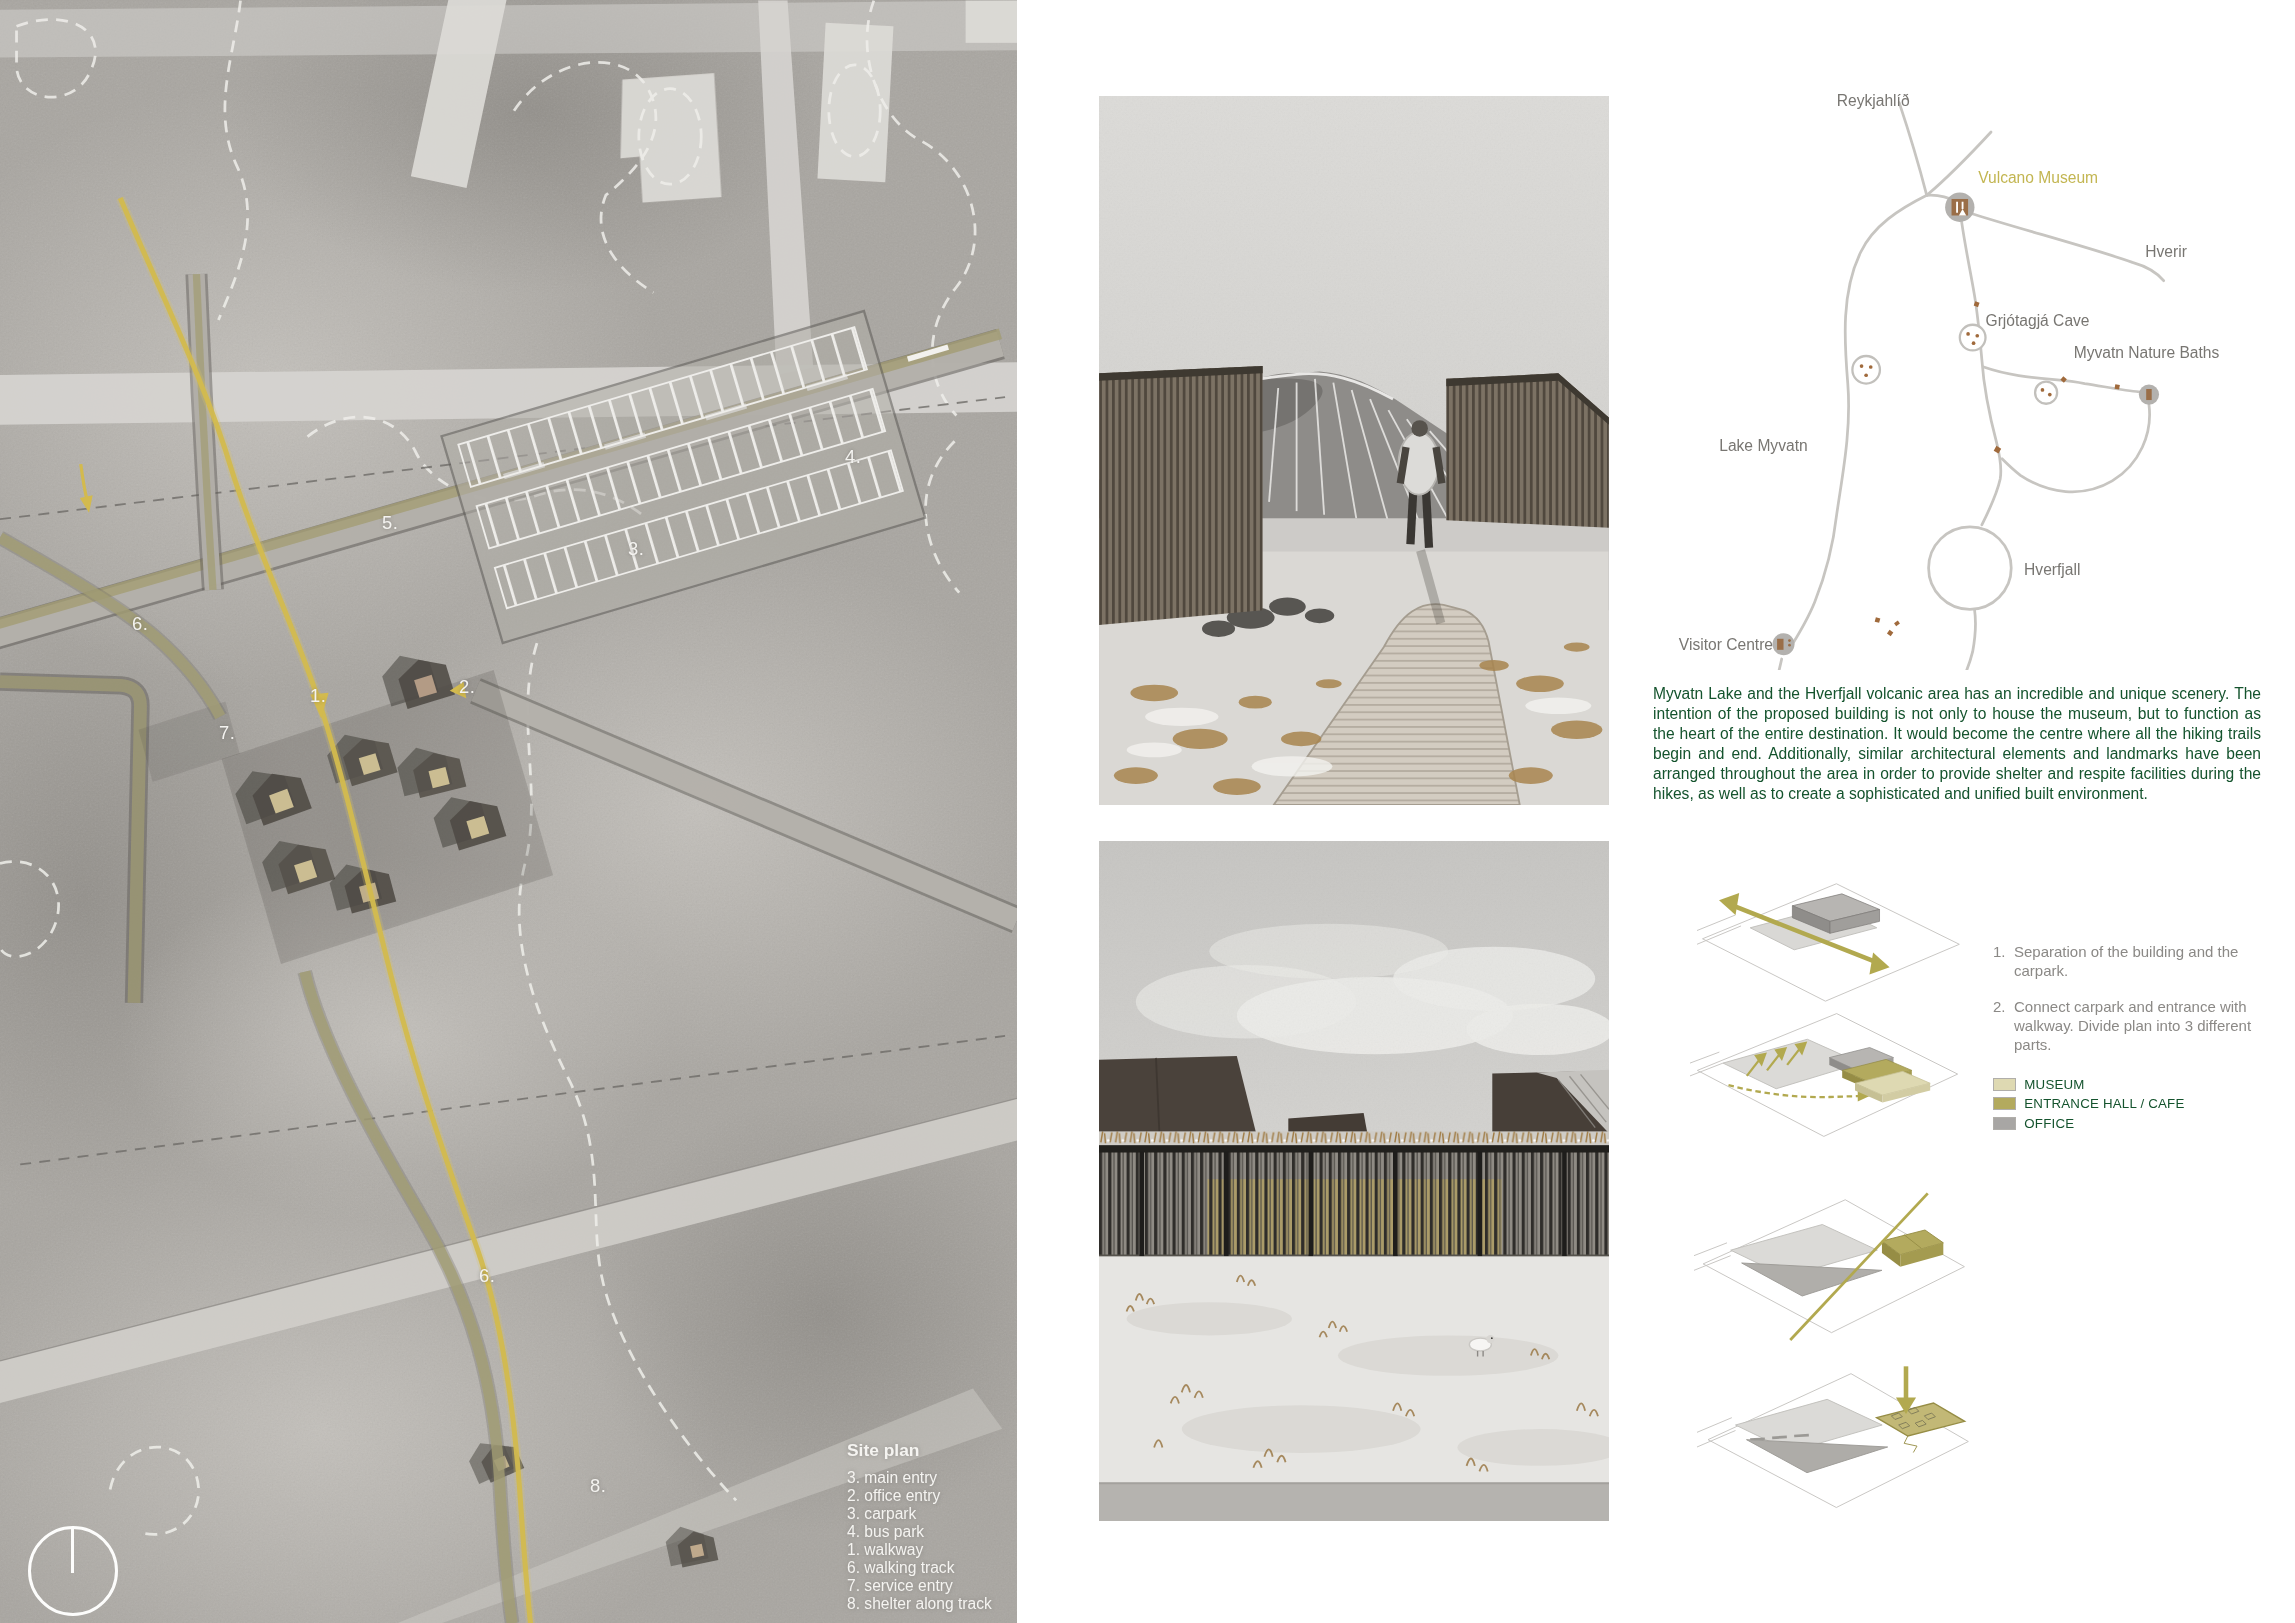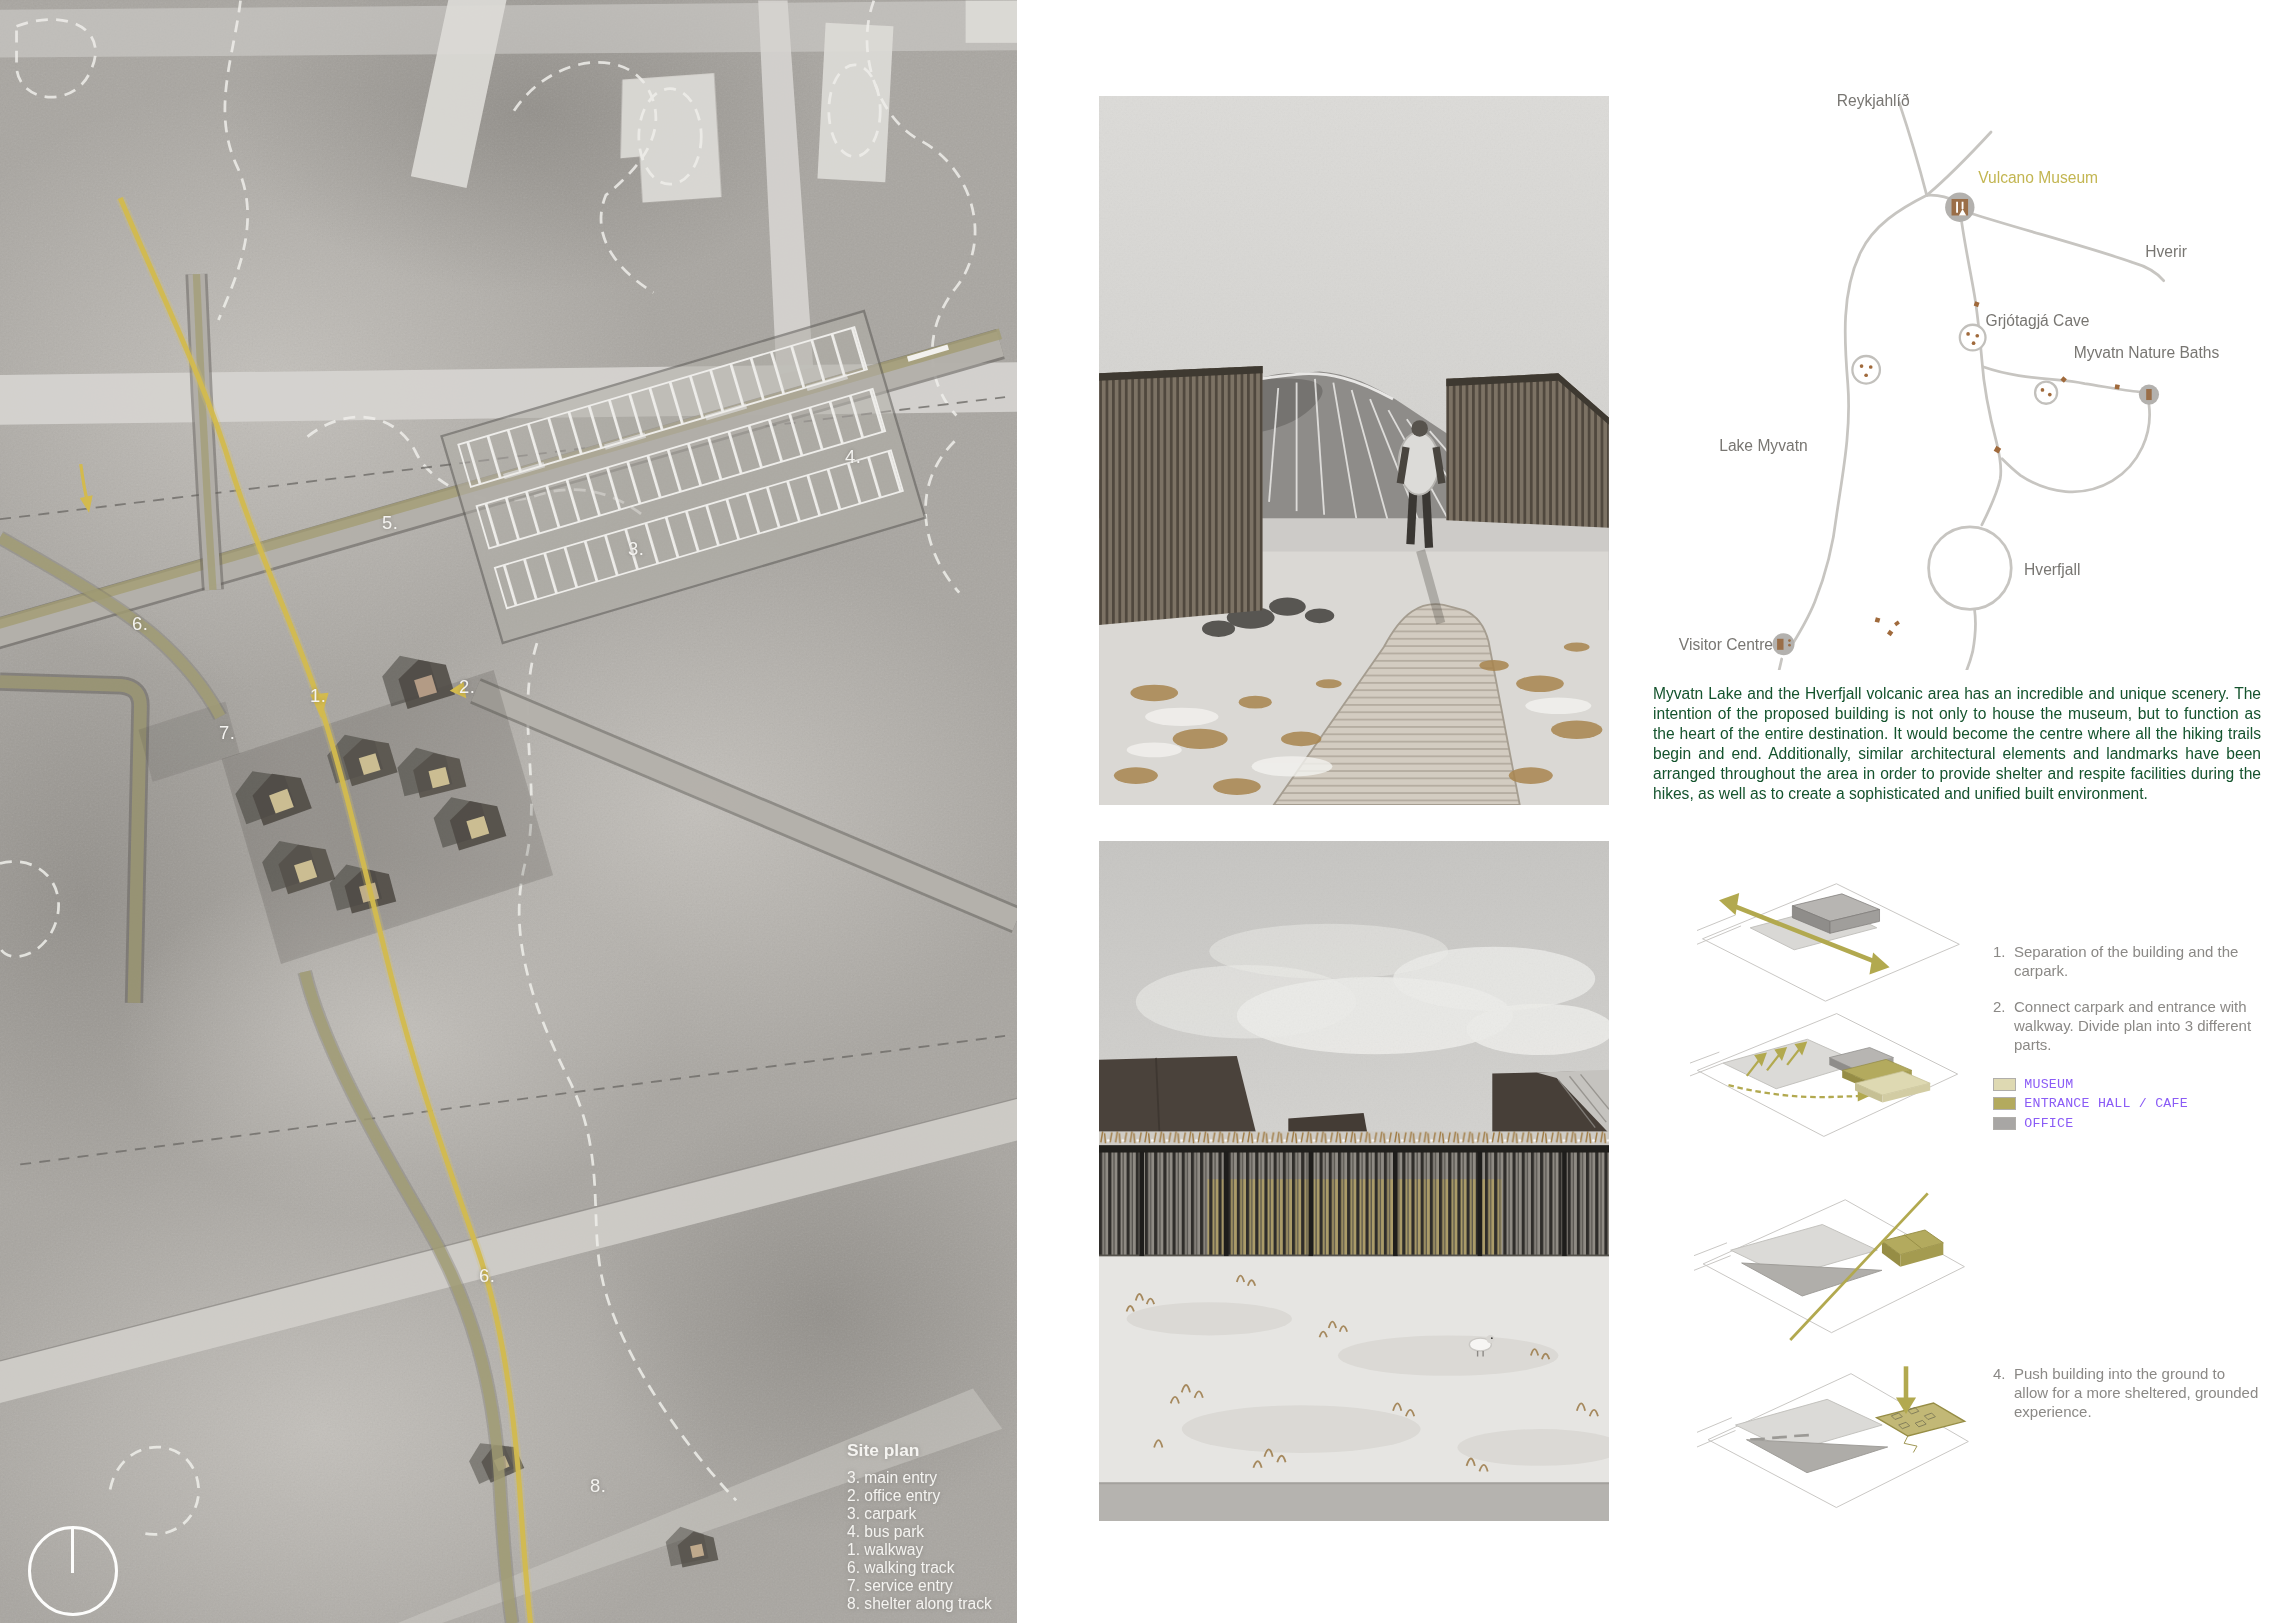--- a/index.html
+++ b/index.html
@@ -27,21 +27,21 @@
   .map-label.hl{fill:#c3b652;}
   .description{left:1653px;top:684px;width:608px;margin:0;font-size:15.6px;line-height:20px;
                color:#14532d;text-align:justify;}
   .diagram{position:absolute;}
   .step{position:absolute;width:268px;font-size:15px;line-height:19px;color:#8b8986;}
   .step .body{display:block;padding-left:21px;}
   .step .num{display:inline-block;width:21px;margin-left:-21px;}
   .zone-legend{position:absolute;left:1993px;top:1076px;}
   .zone-row{display:flex;align-items:center;height:17.4px;margin-bottom:1.8px;}
   .zone-swatch{width:21px;height:11px;border:0.9px solid #b0aeaa;margin-right:8.3px;}
-  .zone-label{font-size:13.3px;color:#8b5cf6;letter-spacing:0.2px;font-family:Liberation Mono, monospace;}
+  .zone-label{font-size:13.3px;color:#14532d;letter-spacing:0.2px;}
 </style>
 </head>
 <body>
 
 <div class="board">
 
   <section class="abs site-plan">
     <svg width="1017" height="1624" viewBox="0 0 1108 1768">
       <defs>
         <filter id="grain">
@@ -583,18 +583,15 @@
         <polygon points="230,56 238,53 242,57 234,60"></polygon>
         <polygon points="248,62 256,59 260,63 252,66"></polygon>
         <polygon points="238,70 246,67 250,71 242,74"></polygon>
         <polygon points="220,72 228,69 232,73 224,76"></polygon>
       </g>
       <path d="M230,84 L226,92 L240,95 L236,102" stroke="#968d45" stroke-width="1" fill="none"></path>
       <line x1="228" y1="8" x2="228" y2="44" stroke="#b2a94f" stroke-width="5"></line>
       <polygon points="217,42 239,42 228,60" fill="#b2a94f"></polygon>
     </svg>
   </div>
-  <div class="step" style="left:1993px;top:1364px;">
-    <span class="body"><span class="num">4.</span><span>Push building into the ground to allow for a more sheltered, grounded experience.</span></span>
-  </div>
 
 </div>
 
 
 </body></html>

